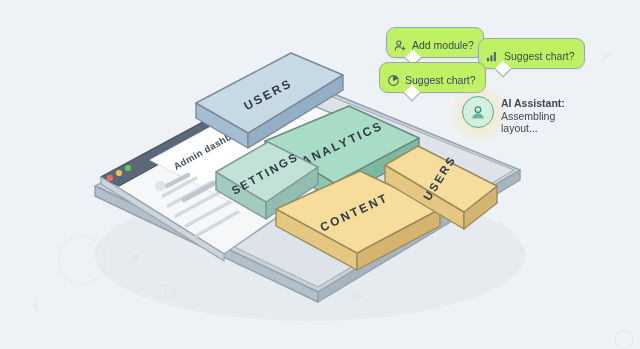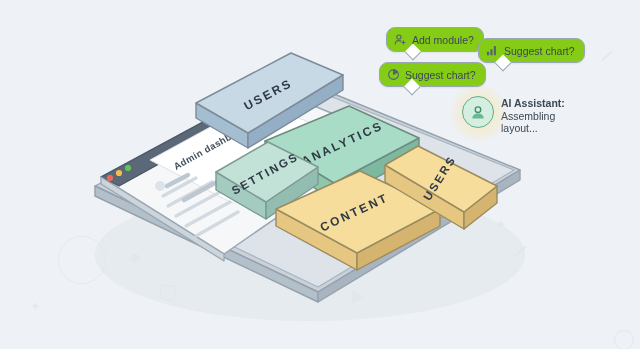--- a/index.html
+++ b/index.html
@@ -19,24 +19,24 @@
   .deco-tri{width:0;height:0;border-left:7px solid transparent;
             border-right:7px solid transparent;border-bottom:11px solid #e4e9ee;}
   .deco-spark{color:#e4e9ee;font-size:13px;line-height:1;}
   .deco-slash{width:14px;height:2px;background:#e4e9ee;border-radius:2px;}
 
   
   .iso-layer{position:absolute;left:0;top:0;width:640px;height:349px;}
 
   
   .bubble{
-    position:absolute;background:#84cc16;
+    position:absolute;background:#bef264;
     border:1.4px solid #9aa7b3;border-radius:9px;
-    padding:5px 9px 5px 7px;
-    display:flex;align-items:center;gap:5px;
+    padding:11px 9px 5px 7px;
+    display:flex;align-items:flex-start;gap:5px;
     font-size:10.5px;color:#3b4753;white-space:nowrap;
     box-shadow:0 1px 2px rgba(40,60,80,.07);
   }
   .bubble .tail{
     position:absolute;width:11px;height:11px;background:#fff;
     border-left:1.4px solid #9aa7b3;border-bottom:1.4px solid #9aa7b3;
     transform:rotate(-45deg);
   }
   .bubble .bico{display:flex;align-items:center;}
 

